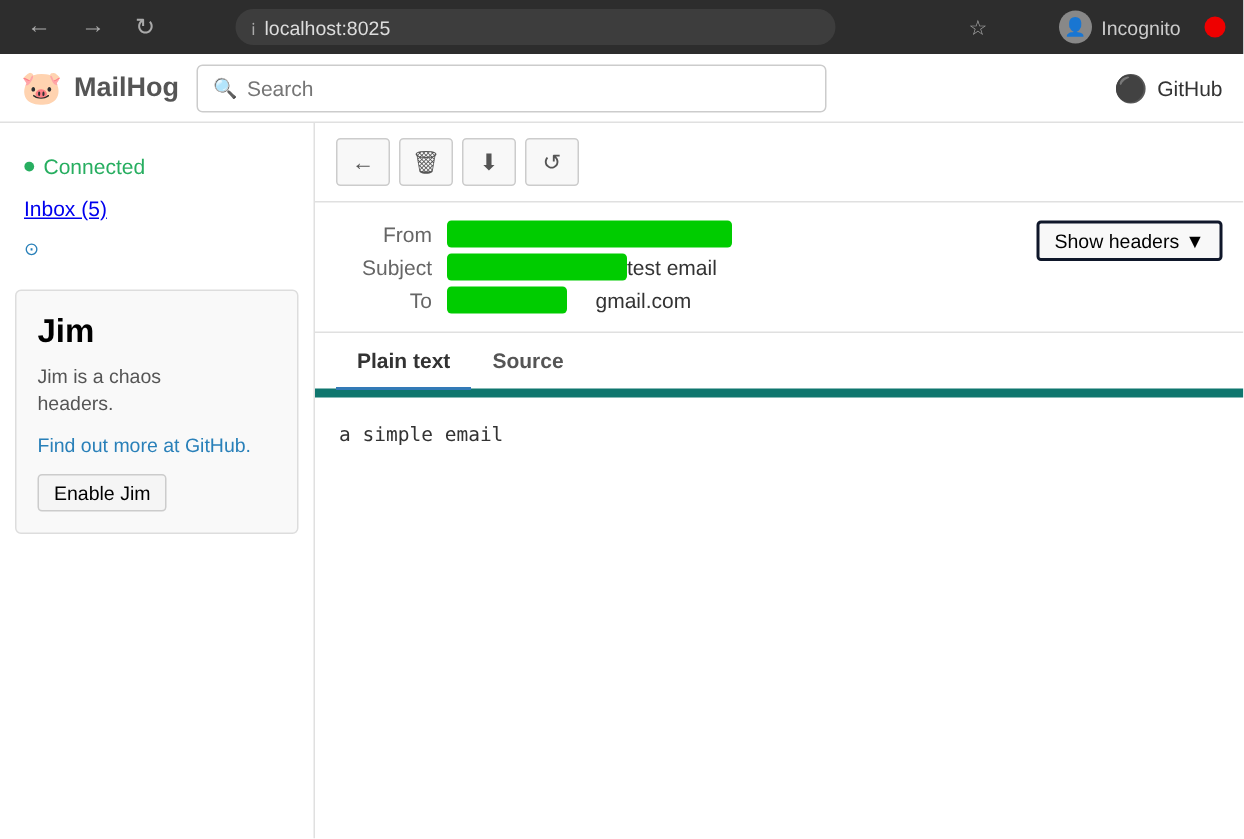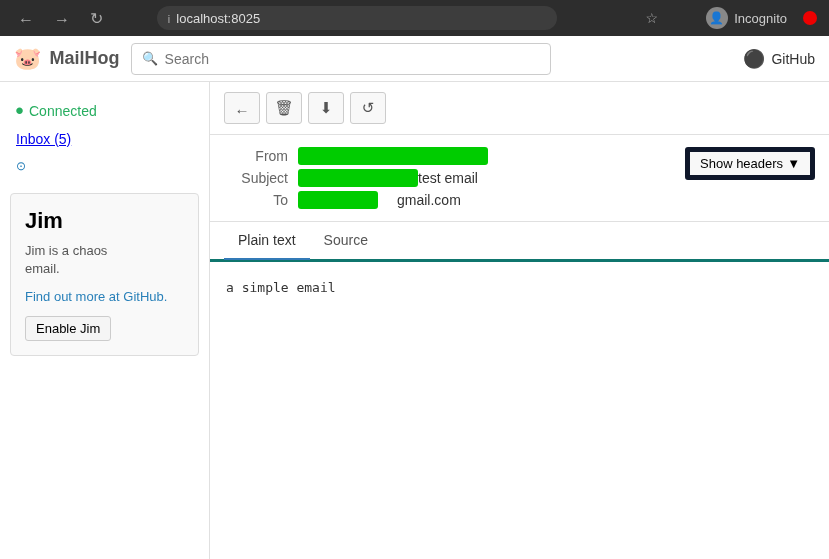--- a/index.html
+++ b/index.html
@@ -213,34 +213,35 @@
       border-radius: 3px;
     }
     .redacted-block.subject {
       width: 120px;
     }
     .subject-suffix { color: #333; font-weight: 500; }
     .show-headers-btn {
       position: absolute;
       right: 14px;
       top: 12px;
-      border: 5px solid #0f172a;
+      border: 2px solid #0f172a;
       background: #f8f8f8;
       border-radius: 3px;
       padding: 4px 10px;
       cursor: pointer;
       font-size: 13px;
       display: flex; align-items: flex-start; gap: 4px;
     }
 
     
     .email-tabs {
       display: flex;
-      border-bottom: 3px solid #0f766e;
+      border-bottom: 6px solid #0f766e;
       padding: 0 14px;
+      font-weight: bold;
     }
     .tab {
       padding: 10px 14px;
       cursor: pointer;
       font-size: 14px;
       color: #555;
       border-bottom: 2px solid transparent;
       margin-bottom: -1px;
     }
     .tab.active {
@@ -309,21 +310,21 @@
       <a class="link" href="#">Inbox (5)</a>
     </div>
     <div class="sidebar-item">
       <span class="delete-icon">⊙</span>
     </div>
 
     <div class="jim-card">
       <div class="jim-name">Jim</div>
       <div class="jim-desc">
         <span>Jim is a chaos</span><br>
-        <span>email.</span>
+        <span>headers.</span>
       </div>
       <div>
         <a class="jim-link" href="#">
           <span>Find out more at</span><span> GitHub.</span>
         </a>
       </div>
       <button class="enable-btn">Enable Jim</button>
     </div>
   </div>
 

